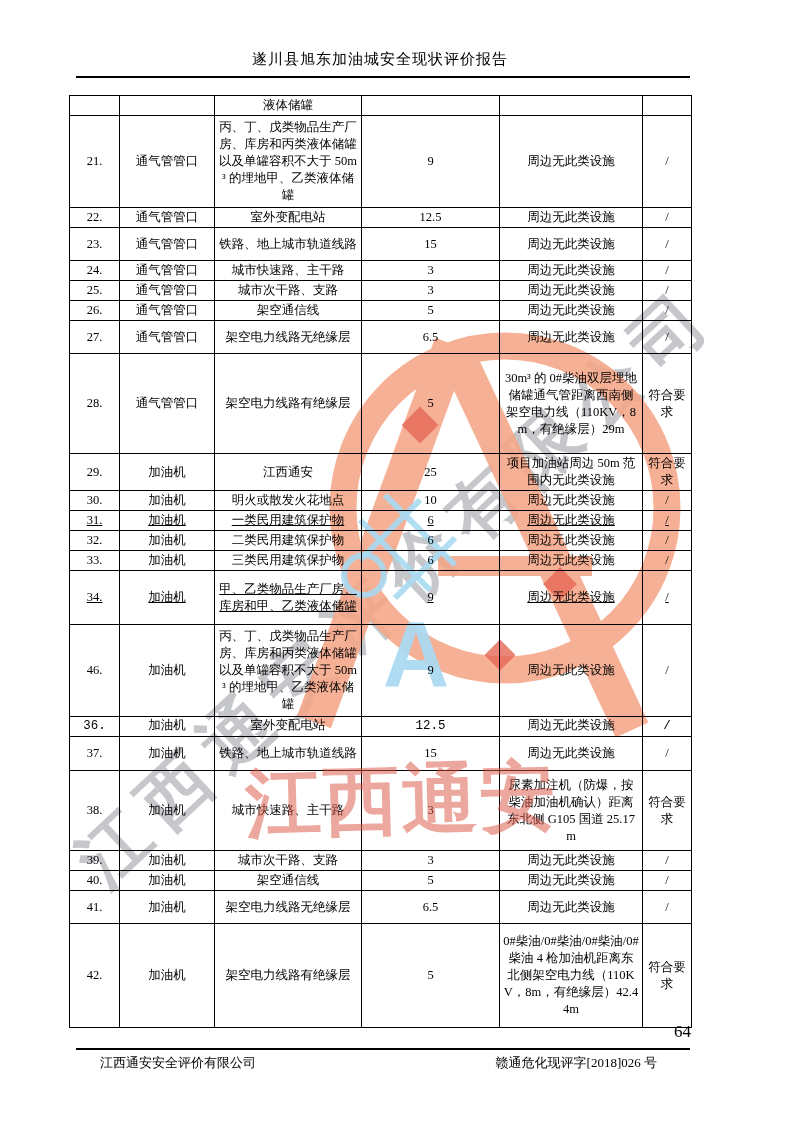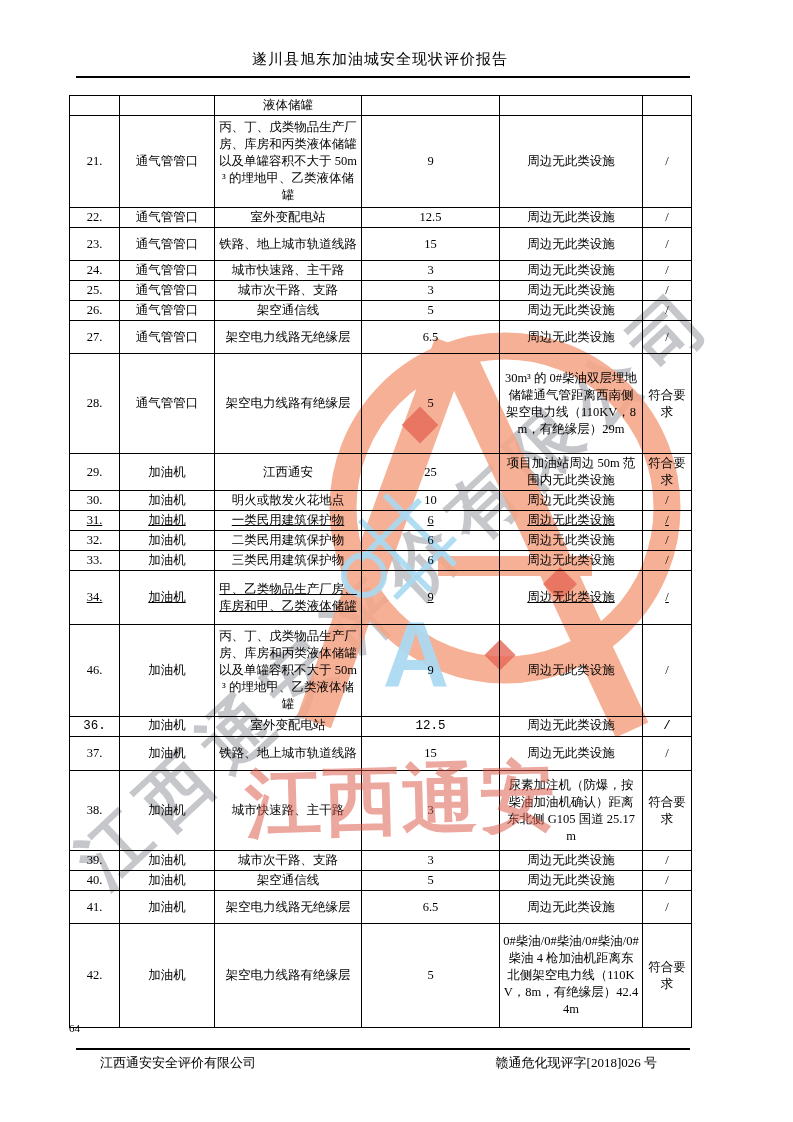--- a/index.html
+++ b/index.html
@@ -15,22 +15,22 @@
   .header-rule{position:absolute;left:76px;top:76px;width:614px;height:0;
                border-top:2px solid #000;}
 
   table.main{position:absolute;left:69px;top:95px;width:622px;
              border-collapse:collapse;table-layout:fixed;}
   table.main td{border:1px solid #000;padding:1px 3px;text-align:center;
                 vertical-align:middle;font-size:12.5px;line-height:17px;
                 word-break:break-all;overflow:hidden;}
   td.just{text-align:justify;text-align-last:center;text-justify:inter-character;}
 
-  .page-number{position:absolute;left:69px;top:1022px;width:622px;text-align:left;
-               font-size:11px;}
+  .page-number{position:absolute;left:69px;top:1022px;width:622px;text-align:right;
+               font-size:17px;}
   .footer-rule{position:absolute;left:76px;top:1048px;width:614px;height:0;
                border-top:2px solid #000;}
   .footer-row{position:absolute;left:69px;top:1054px;width:622px;
               padding:0;display:flex;justify-content:space-between;
               box-sizing:border-box;font-size:13px;}
   .footer-left{margin-left:31px;}
   .footer-right{margin-right:34px;}
 
   .wm-gray-text{font-size:70px;letter-spacing:14px;font-weight:bold;
                 fill:#6e737d;fill-opacity:0.40;}

